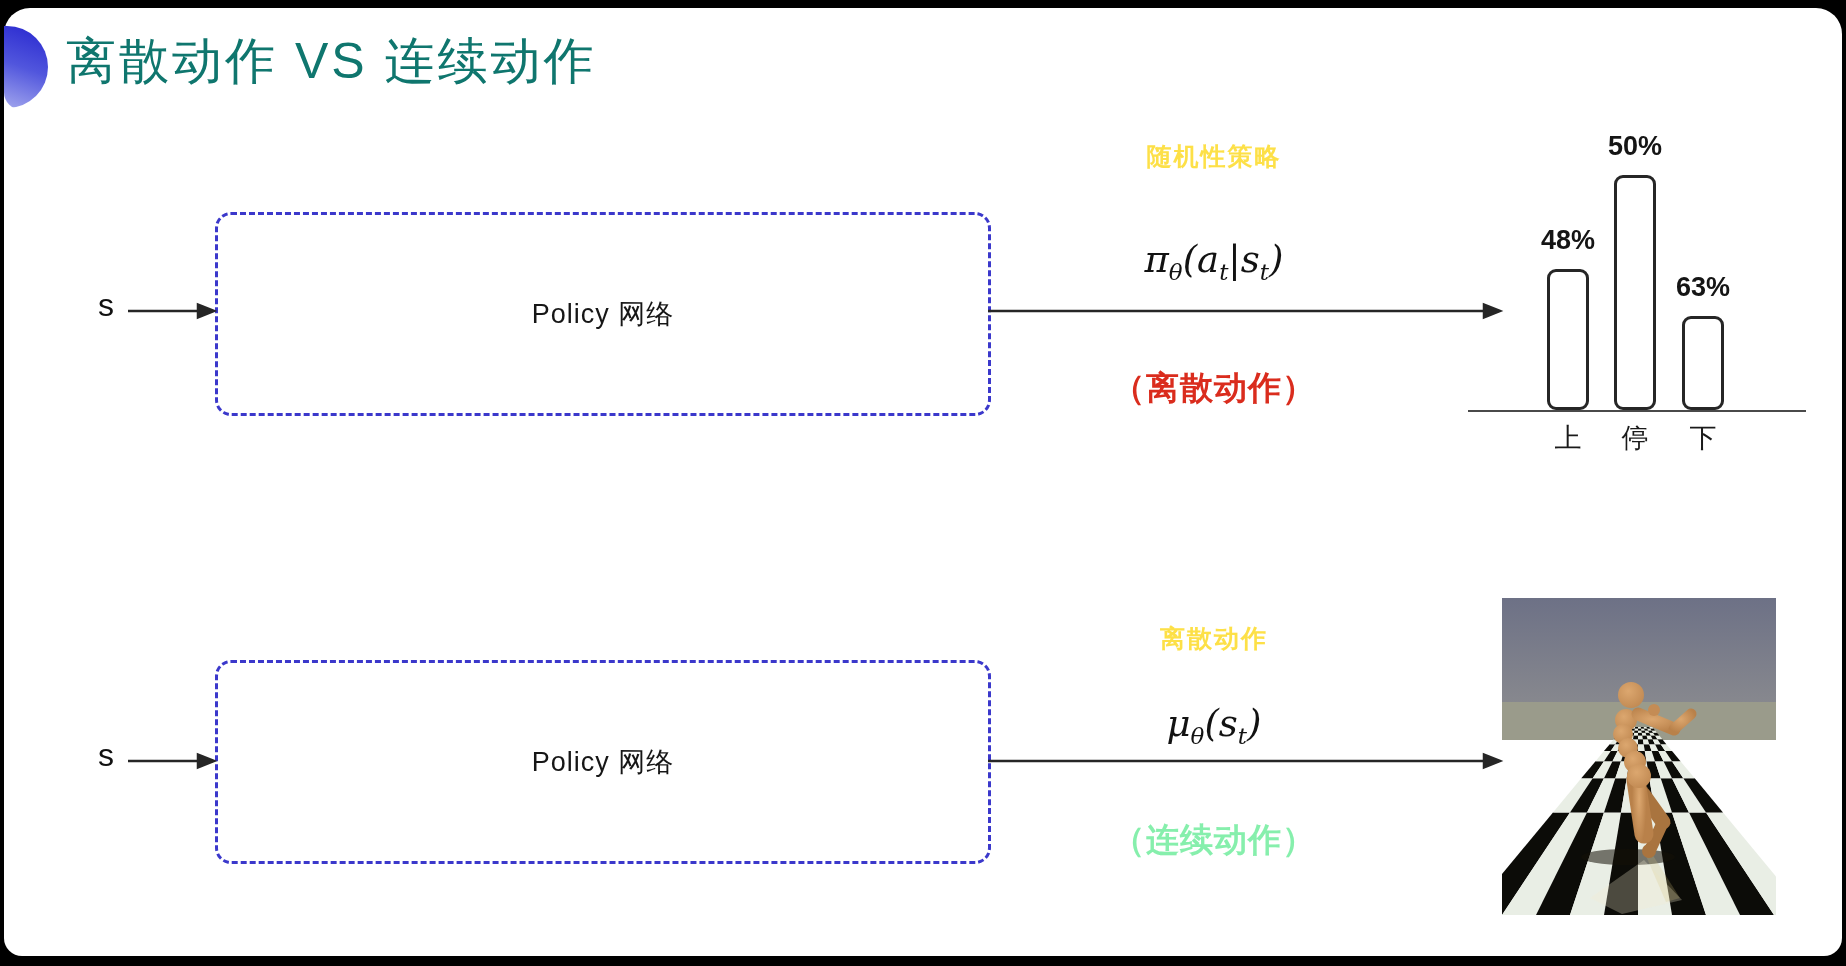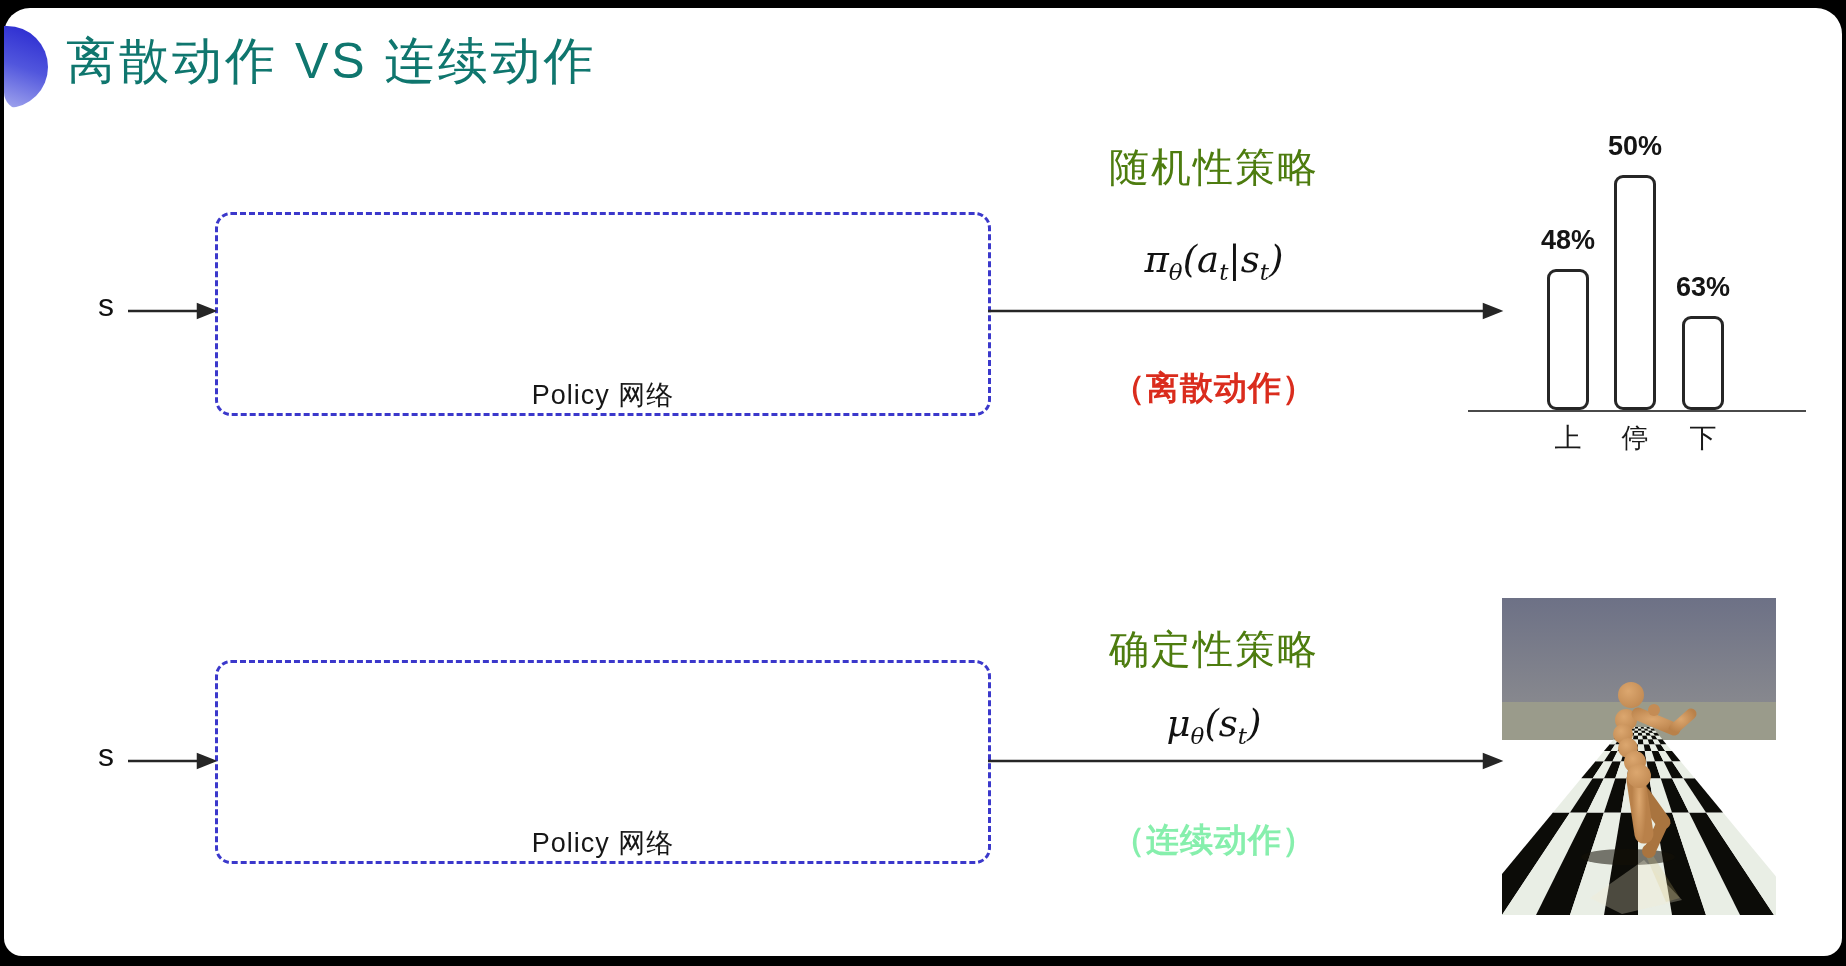--- a/index.html
+++ b/index.html
@@ -18,34 +18,34 @@
     background:linear-gradient(200deg,#2b2bd0 5%,#5156dd 45%,#b9bdf2 100%);
   }
   .slide-title{
     position:absolute;left:66px;top:28px;margin:0;
     font-size:50px;font-weight:500;color:#0f766e;letter-spacing:3px;white-space:nowrap;
   }
   
   .policy-box{
     position:absolute;left:215px;width:770px;height:198px;
     border:3px dashed #3b38cb;border-radius:16px;background:#fff;
-    display:flex;align-items:flex-end;justify-content:center;
+    display:flex;align-items:center;justify-content:center;
   }
   .policy-box.top{top:212px;}
   .policy-box.bottom{top:660px;}
   .policy-box .box-label{font-size:27px;color:#161616;letter-spacing:1px;}
   
   .s-label{position:absolute;left:86px;font-size:32px;color:#111;width:40px;text-align:center;}
   .s-label.top{top:287px;}
   .s-label.bottom{top:737px;}
   
   .arrows{position:absolute;left:0;top:0;pointer-events:none;}
   
   .policy-text{position:absolute;left:1038px;width:352px;text-align:center;}
-  .policy-type{font-size:40px;font-weight:400;color:#4d7c0f;letter-spacing:2px;}
+  .policy-type{font-size:25px;font-weight:700;color:#fde047;letter-spacing:2px;}
   .policy-type.top{top:140px;}
   .policy-type.bottom{top:622px;}
   .formula{font-family:"DejaVu Serif",serif;font-style:italic;font-size:37px;color:#121212;margin-top:12px;}
   .formula sub{font-size:0.62em;}
   .formula.top{top:226px;}
   .formula.bottom{top:690px;}
   .action-note{font-size:33px;font-weight:600;letter-spacing:1px;}
   .action-note.top{top:366px;}
   .action-note.bottom{top:818px;}
   
@@ -92,21 +92,21 @@
       <polygon points="214,761 198,754.5 198,767.5"></polygon>
       <line x1="988" y1="761" x2="1486" y2="761"></line>
       <polygon points="1500,761 1484,754.5 1484,767.5"></polygon>
     </g>
   </svg>
 
   <div class="policy-text policy-type top">随机性策略</div>
   <div class="policy-text formula top">π<sub>θ</sub>(a<sub>t</sub>|s<sub>t</sub>)</div>
   <div class="policy-text action-note top" style="color: rgb(218, 44, 29);">（离散动作）</div>
 
-  <div class="policy-text policy-type bottom">确定性策略</div>
+  <div class="policy-text policy-type bottom">离散动作</div>
   <div class="policy-text formula bottom">μ<sub>θ</sub>(s<sub>t</sub>)</div>
   <div class="policy-text action-note bottom" style="color: #86efac;">（连续动作）</div>
 
   <div class="bar-chart">
     <div class="bar-axis"></div>
     <div id="bars">
         <div class="bar" style="left: 79px; top: 169px; height: 141px;"></div>
         <div class="bar-value" style="left: 55px; top: 125px;">48%</div>
         <div class="bar-cat" style="left: 55px;">上</div>
         <div class="bar" style="left: 146px; top: 75px; height: 235px;"></div>

